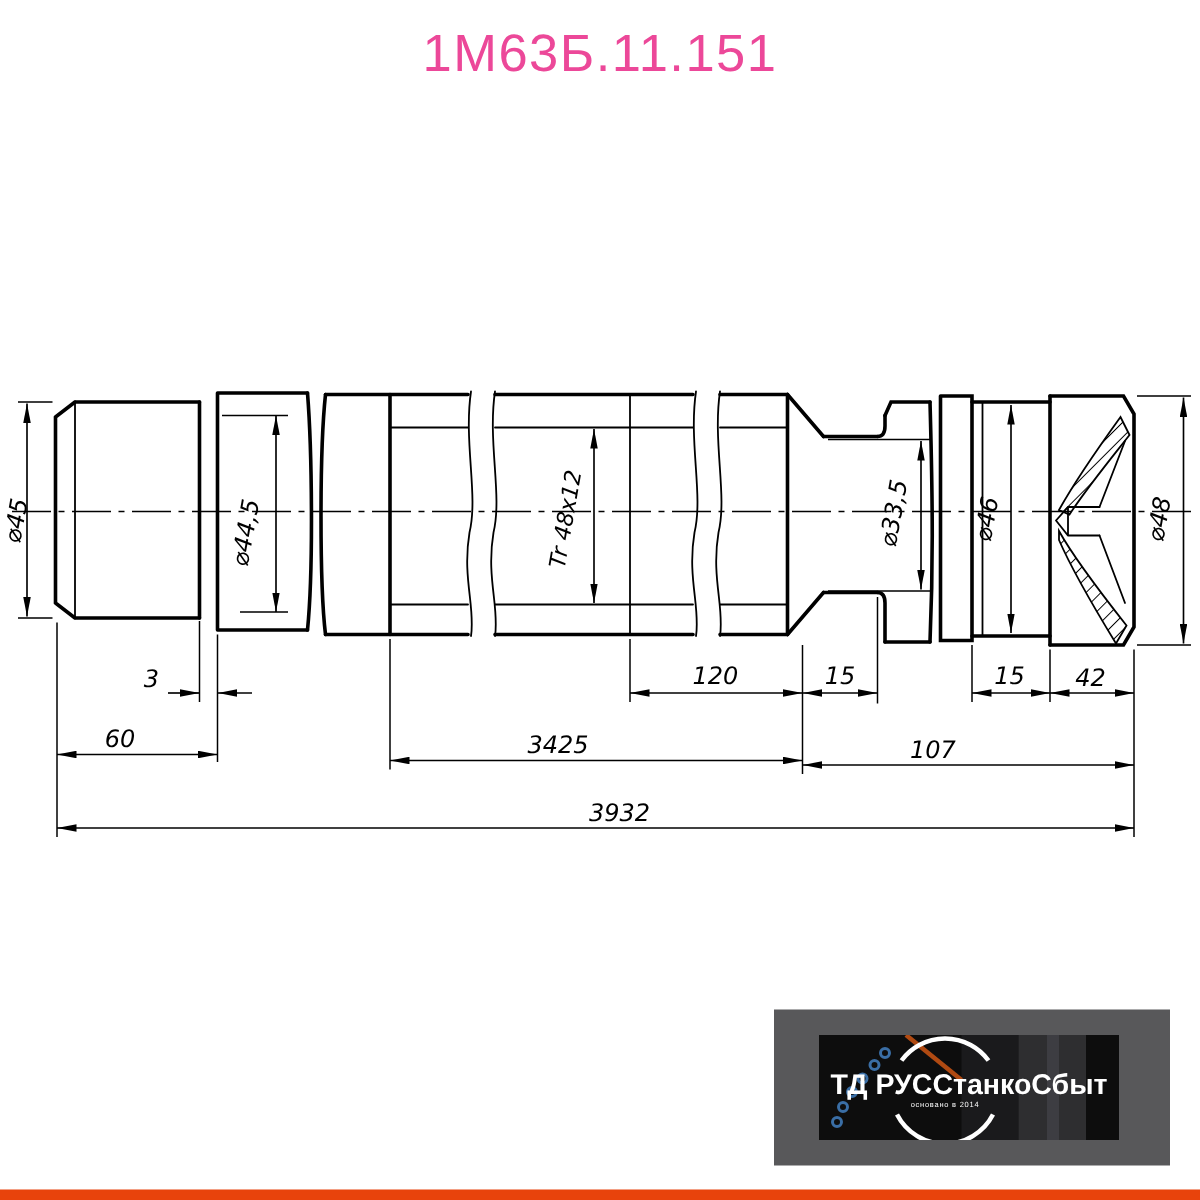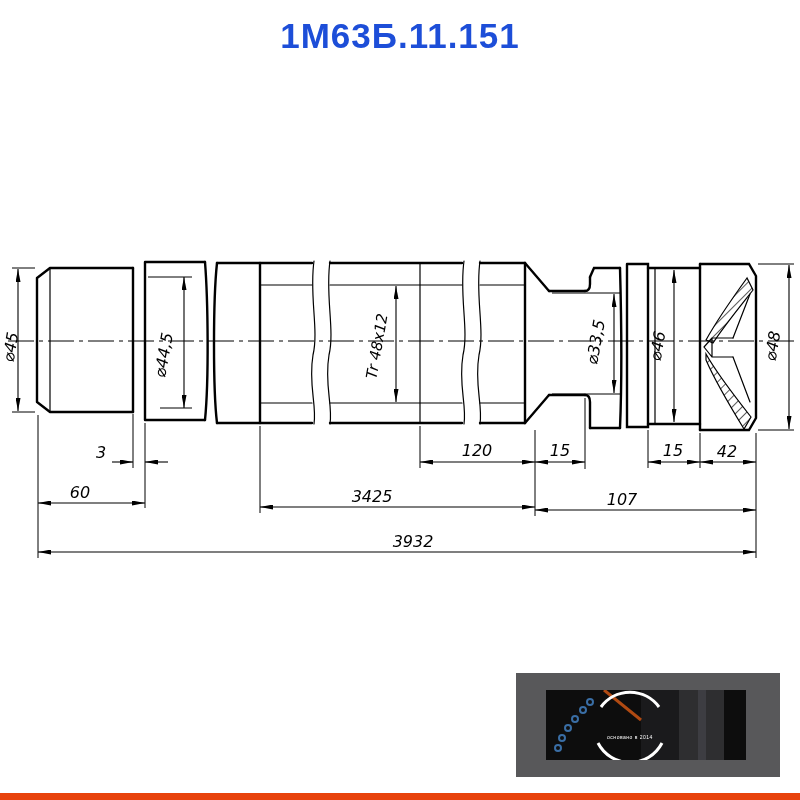--- a/index.html
+++ b/index.html
@@ -1,19 +1,19 @@
 <!DOCTYPE html>
 <html><head>
 <meta charset="utf-8">
 <style>
   html,body{margin:0;padding:0;background:#ffffff;}
   body{width:800px;height:800px;position:relative;overflow:hidden;
        font-family:"Liberation Sans",sans-serif;}
   .page-title{position:absolute;top:16px;left:0;width:800px;text-align:center;
-       font-size:35px;font-weight:bold;letter-spacing:1px;color:#1d4ed8;}
+       font-size:35px;font-weight:normal;letter-spacing:1px;color:#ec4899;}
   svg text{fill:#000;}
   .dim{font-family:"DejaVu Sans",sans-serif;font-style:italic;font-size:16px;}
   .dim-sm{font-family:"DejaVu Sans",sans-serif;font-style:italic;font-size:15px;}
   .outline{stroke:#000;stroke-width:2.4;fill:none;stroke-linecap:round;}
   .outline-thin{stroke:#000;stroke-width:1.2;fill:none;stroke-linecap:round;}
   .dimline{stroke:#000;stroke-width:1.1;fill:none;}
   .extline{stroke:#000;stroke-width:1.0;fill:none;}
   .hatched{fill:url(#hatch);stroke:#000;stroke-width:1.2;}
   .logo-box{position:absolute;left:516px;top:673px;width:264px;height:104px;
        background:#58585A;}
@@ -154,17 +154,18 @@
         <circle cx="22" cy="38" r="3"></circle>
           <circle cx="29" cy="29" r="3"></circle>
         <circle cx="37" cy="20" r="3"></circle>
           <circle cx="44" cy="12" r="3"></circle>
       </g>
       <g fill="none" stroke="#ffffff" stroke-width="3">
         <path d="M55,17 A36,36 0 0 1 113,17"></path>
         <path d="M52,53 A36,36 0 0 0 116,53"></path>
       </g>
     </svg>
+    <div class="logo-brand">ТД РУССтанкоСбыт</div>
     <div class="logo-sub">основано в 2014</div>
   </div>
 </div>
 
 <div class="accent-bar"></div>
 
 </body></html>

